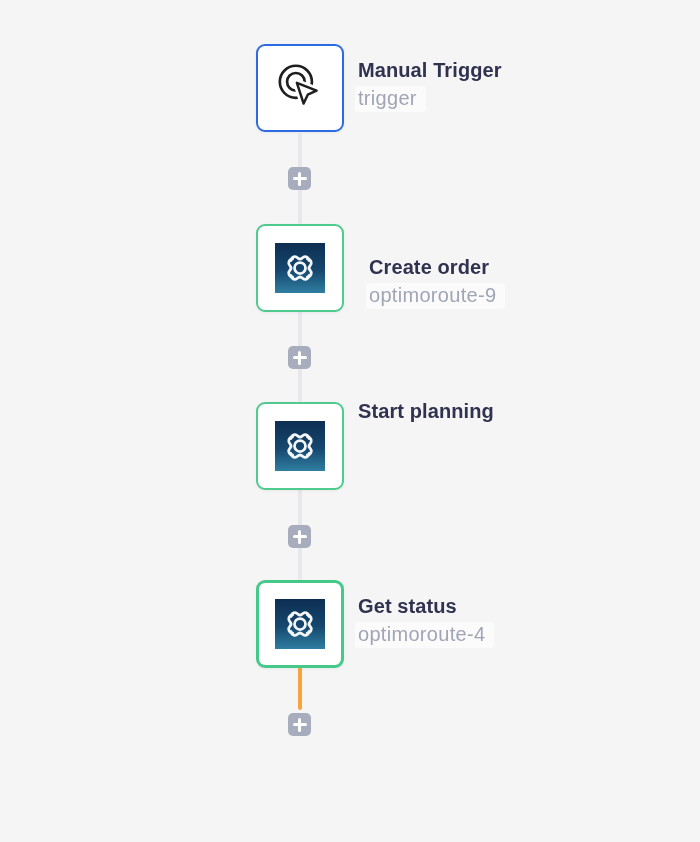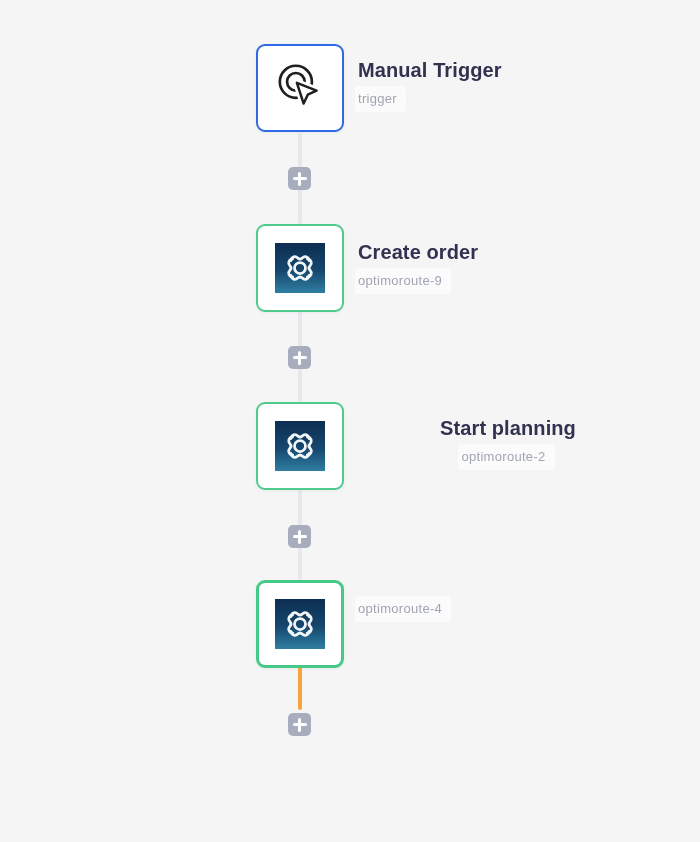--- a/index.html
+++ b/index.html
@@ -76,36 +76,36 @@
     background: linear-gradient(180deg, #0d2e52 0%, #16476e 55%, #2f7ea1 100%);
     display: flex; align-items: center; justify-content: center;
   }
   
   .node-label {
     position: absolute;
     left: 358px;
     width: 300px;
   }
   .node-label.l1 { top: 57px; }
-  .node-label.l2 { top: 239px; }
-  .node-label.l3 { top: 415px; text-align: center; }
+  .node-label.l2 { top: 254px; margin-left: 11px; }
+  .node-label.l3 { top: 398px; }
   .node-label.l4 { top: 593px; }
   .node-title {
     font-size: 20px;
     font-weight: 700;
     line-height: 26px;
     color: #30324f;
     letter-spacing: 0.1px;
   }
   .node-subtitle {
     display: inline-block;
     margin-top: 3px;
     margin-left: -3px;
     padding: 1px 9px 2px 3px;
-    font-size: 13px;
+    font-size: 20px;
     line-height: 23px;
     letter-spacing: 0.3px;
     color: #a1a4b5;
     background: rgba(255,255,255,0.55);
     border-radius: 3px;
   }
 </style>
 </head>
 <body>
 
@@ -159,37 +159,37 @@
         <circle cx="24" cy="24" r="6"></circle>
         <path d="M14 16 C15 11.5 19 10.5 21.5 13 C23 14.5 25 14.5 26.5 13 C29 10.5 33 11.5 34 16"></path>
         <path d="M14 32 C15 36.5 19 37.5 21.5 35 C23 33.5 25 33.5 26.5 35 C29 37.5 33 36.5 34 32"></path>
         <path d="M16 14 C11.5 15 10.5 19 13 21.5 C14.5 23 14.5 25 13 26.5 C10.5 29 11.5 33 16 34"></path>
         <path d="M32 14 C36.5 15 37.5 19 35 21.5 C33.5 23 33.5 25 35 26.5 C37.5 29 36.5 33 32 34"></path>
       </svg>
     </span>
   </div>
   <div class="node-label l3">
     <div class="node-title">Start planning</div>
-    <div class="node-subtitle">optimoroute-2</div>
   </div>
   <button class="plus-btn p3">
     <span class="plus-icon"></span>
   </button>
 
   <div class="node-box selected">
     <span class="optimo-tile">
       <svg width="44" height="44" viewBox="0 0 48 48" fill="none" xmlns="http://www.w3.org/2000/svg" stroke="#f2f6f9" stroke-width="3" stroke-linecap="round">
         <circle cx="24" cy="24" r="6"></circle>
         <path d="M14 16 C15 11.5 19 10.5 21.5 13 C23 14.5 25 14.5 26.5 13 C29 10.5 33 11.5 34 16"></path>
         <path d="M14 32 C15 36.5 19 37.5 21.5 35 C23 33.5 25 33.5 26.5 35 C29 37.5 33 36.5 34 32"></path>
         <path d="M16 14 C11.5 15 10.5 19 13 21.5 C14.5 23 14.5 25 13 26.5 C10.5 29 11.5 33 16 34"></path>
         <path d="M32 14 C36.5 15 37.5 19 35 21.5 C33.5 23 33.5 25 35 26.5 C37.5 29 36.5 33 32 34"></path>
       </svg>
     </span>
   </div>
   <div class="node-label l4">
+    <div class="node-title">Get status</div>
     <div class="node-subtitle">optimoroute-4</div>
   </div>
   <button class="plus-btn p4">
     <span class="plus-icon"></span>
   </button>
 
 </div>
 
 </body></html>

